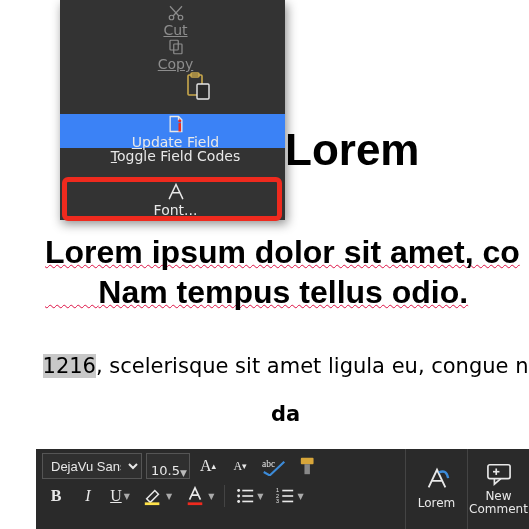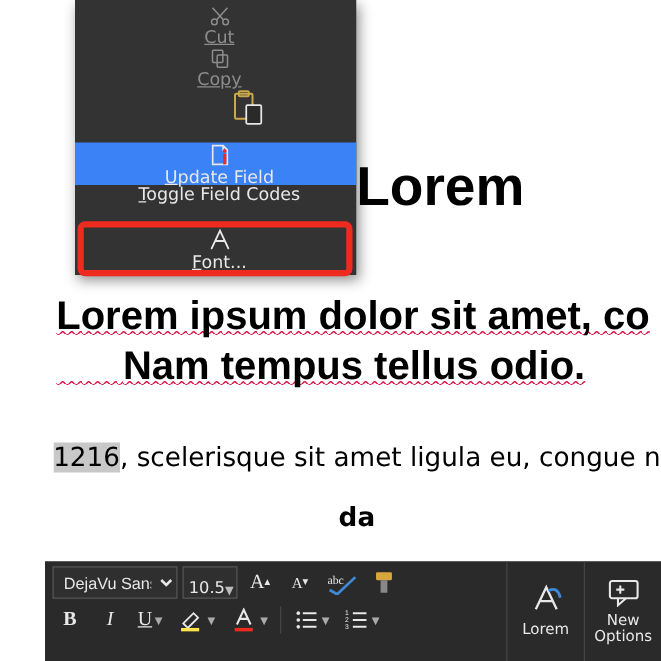--- a/index.html
+++ b/index.html
@@ -338,15 +338,15 @@
       </svg>
     <span>Lorem</span>
   </div>
   <div class="side-btn">
     <svg width="28" height="24" viewBox="0 0 30 26">
         <rect x="3" y="3" width="24" height="15" rx="2" fill="none" stroke="#e8e8e8" stroke-width="1.8"></rect>
         <path d="M10 18 L10 24 L17 18" fill="none" stroke="#e8e8e8" stroke-width="1.8"></path>
         <line x1="12" y1="7" x2="12" y2="14" stroke="#e8e8e8" stroke-width="1.8"></line>
         <line x1="8.5" y1="10.5" x2="15.5" y2="10.5" stroke="#e8e8e8" stroke-width="1.8"></line>
       </svg>
-    <div><span>New</span><br><span>Options</span></div>
+    <div><span>New</span><br><span>Comment</span></div>
   </div>
 </div>
 
 </body></html>

